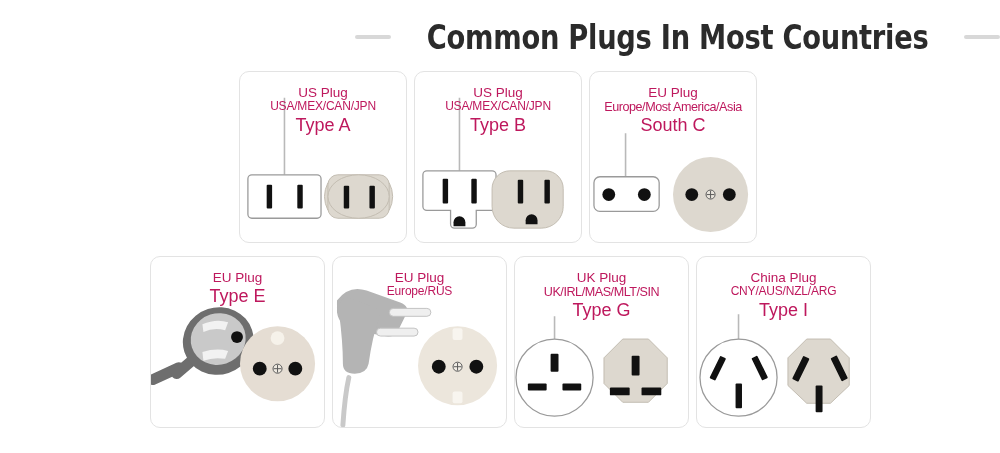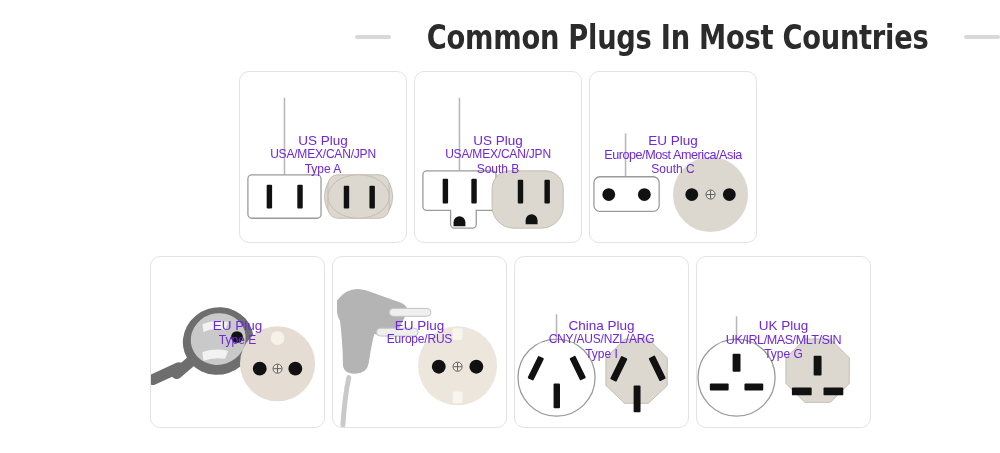--- a/index.html
+++ b/index.html
@@ -42,29 +42,28 @@
     position:relative;
     box-sizing:border-box;
     overflow:hidden;
   }
   .card-top{width:168px;height:172px;}
   .card-bottom{width:175px;height:172px;}
 
   .labels{
     position:absolute;left:0;right:0;top:13px;
     text-align:center;
-    color:#6d28d9;
+    color:#be185d;
     line-height:1.12;
     pointer-events:none;
-    margin-top:48px;
   }
   .lab-country{font-size:13.5px;}
   .lab-codes{font-size:12px;letter-spacing:-0.2px;white-space:nowrap;}
   .lab-codes.tight{font-size:12.6px;letter-spacing:-0.45px;}
-  .lab-type{font-size:12px;margin-top:1px;}
+  .lab-type{font-size:18px;margin-top:1px;}
 
   
   .art{position:absolute;left:0;top:0;width:100%;height:100%;}
   .art svg{position:absolute;left:0;top:0;width:100%;height:100%;display:block;}
 </style>
 </head>
 <body>
 
 <div class="title-wrap">
   <div class="title-rule"></div>
@@ -109,21 +108,21 @@
         <path d="M39 152 a6 6 0 0 1 12 0 v4 h-12 z" fill="#111111"></path>
         <path d="M96 100 h36 a18 18 0 0 1 18 18 v18 a22 22 0 0 1 -22 22 h-28 a22 22 0 0 1 -22 -22 v-18 a18 18 0 0 1 18 -18 z" fill="#ddd8cf" stroke="#c2bcb1" stroke-width="1"></path>
         <rect x="104" y="109" width="5.5" height="24" rx="1" fill="#111111"></rect>
         <rect x="131" y="109" width="5.5" height="24" rx="1" fill="#111111"></rect>
         <path d="M112 150 a6 6 0 0 1 12 0 v4 h-12 z" fill="#111111"></path>
       </svg>
     </div>
     <div class="labels">
       <div class="lab-country">US Plug</div>
       <div class="lab-codes">USA/MEX/CAN/JPN</div>
-      <div class="lab-type">South B</div>
+      <div class="lab-type">Type B</div>
     </div>
   </div>
 
   <div class="card card-top">
     <div class="art">
       <svg viewBox="0 0 168 172">
         <line x1="36" y1="62" x2="36" y2="106" stroke="#b9b9b9" stroke-width="1.6"></line>
         <rect x="4" y="106" width="66" height="35" rx="6" fill="#ffffff" stroke="#9a9a9a" stroke-width="1.3"></rect>
         <circle cx="19" cy="124" r="6.5" fill="#111111"></circle>
         <circle cx="55" cy="124" r="6.5" fill="#111111"></circle>
@@ -187,51 +186,51 @@
     </div>
     <div class="labels">
       <div class="lab-country">EU Plug</div>
       <div class="lab-codes">Europe/RUS</div>
     </div>
   </div>
 
   <div class="card card-bottom">
     <div class="art">
       <svg viewBox="0 0 175 172">
+        <line x1="40" y1="60" x2="40" y2="84" stroke="#b9b9b9" stroke-width="1.6"></line>
+        <circle cx="40" cy="122" r="39" fill="#ffffff" stroke="#9a9a9a" stroke-width="1.3"></circle>
+        <rect x="36" y="98" width="8" height="18" rx="1" fill="#111111"></rect>
+        <rect x="13" y="128" width="19" height="7" rx="1" fill="#111111"></rect>
+        <rect x="48" y="128" width="19" height="7" rx="1" fill="#111111"></rect>
+        <path d="M109 83 h26 l19 19 v26 l-19 19 h-26 l-19 -19 v-26 z" fill="#ddd8cf" stroke="#c2bcb1" stroke-width="1"></path>
+        <rect x="118" y="100" width="8" height="20" rx="1" fill="#111111"></rect>
+        <rect x="96" y="132" width="20" height="8" rx="1" fill="#111111"></rect>
+        <rect x="128" y="132" width="20" height="8" rx="1" fill="#111111"></rect>
+      </svg>
+    </div>
+    <div class="labels">
+      <div class="lab-country">UK Plug</div>
+      <div class="lab-codes tight">UK/IRL/MAS/MLT/SIN</div>
+      <div class="lab-type">Type G</div>
+    </div>
+  </div>
+
+  <div class="card card-bottom">
+    <div class="art">
+      <svg viewBox="0 0 175 172">
         <line x1="42" y1="58" x2="42" y2="84" stroke="#b9b9b9" stroke-width="1.6"></line>
         <circle cx="42" cy="122" r="39" fill="#ffffff" stroke="#9a9a9a" stroke-width="1.3"></circle>
         <rect x="18" y="100" width="6.5" height="25" rx="1" fill="#111111" transform="rotate(26 21 112)"></rect>
         <rect x="60" y="100" width="6.5" height="25" rx="1" fill="#111111" transform="rotate(-26 63 112)"></rect>
         <rect x="39" y="128" width="6.5" height="25" rx="1" fill="#111111"></rect>
         <path d="M111 83 h24 l19 19 v28 l-19 18 h-24 l-19 -18 v-28 z" fill="#ddd8cf" stroke="#c2bcb1" stroke-width="1"></path>
         <rect x="102" y="100" width="7" height="26" rx="1" fill="#111111" transform="rotate(26 105 112)"></rect>
         <rect x="140" y="100" width="7" height="26" rx="1" fill="#111111" transform="rotate(-26 143 112)"></rect>
         <rect x="120" y="130" width="7" height="27" rx="1" fill="#111111"></rect>
       </svg>
     </div>
     <div class="labels">
       <div class="lab-country">China Plug</div>
       <div class="lab-codes">CNY/AUS/NZL/ARG</div>
       <div class="lab-type">Type I</div>
     </div>
   </div>
-
-  <div class="card card-bottom">
-    <div class="art">
-      <svg viewBox="0 0 175 172">
-        <line x1="40" y1="60" x2="40" y2="84" stroke="#b9b9b9" stroke-width="1.6"></line>
-        <circle cx="40" cy="122" r="39" fill="#ffffff" stroke="#9a9a9a" stroke-width="1.3"></circle>
-        <rect x="36" y="98" width="8" height="18" rx="1" fill="#111111"></rect>
-        <rect x="13" y="128" width="19" height="7" rx="1" fill="#111111"></rect>
-        <rect x="48" y="128" width="19" height="7" rx="1" fill="#111111"></rect>
-        <path d="M109 83 h26 l19 19 v26 l-19 19 h-26 l-19 -19 v-26 z" fill="#ddd8cf" stroke="#c2bcb1" stroke-width="1"></path>
-        <rect x="118" y="100" width="8" height="20" rx="1" fill="#111111"></rect>
-        <rect x="96" y="132" width="20" height="8" rx="1" fill="#111111"></rect>
-        <rect x="128" y="132" width="20" height="8" rx="1" fill="#111111"></rect>
-      </svg>
-    </div>
-    <div class="labels">
-      <div class="lab-country">UK Plug</div>
-      <div class="lab-codes tight">UK/IRL/MAS/MLT/SIN</div>
-      <div class="lab-type">Type G</div>
-    </div>
-  </div>
 </div>
 
 </body></html>

